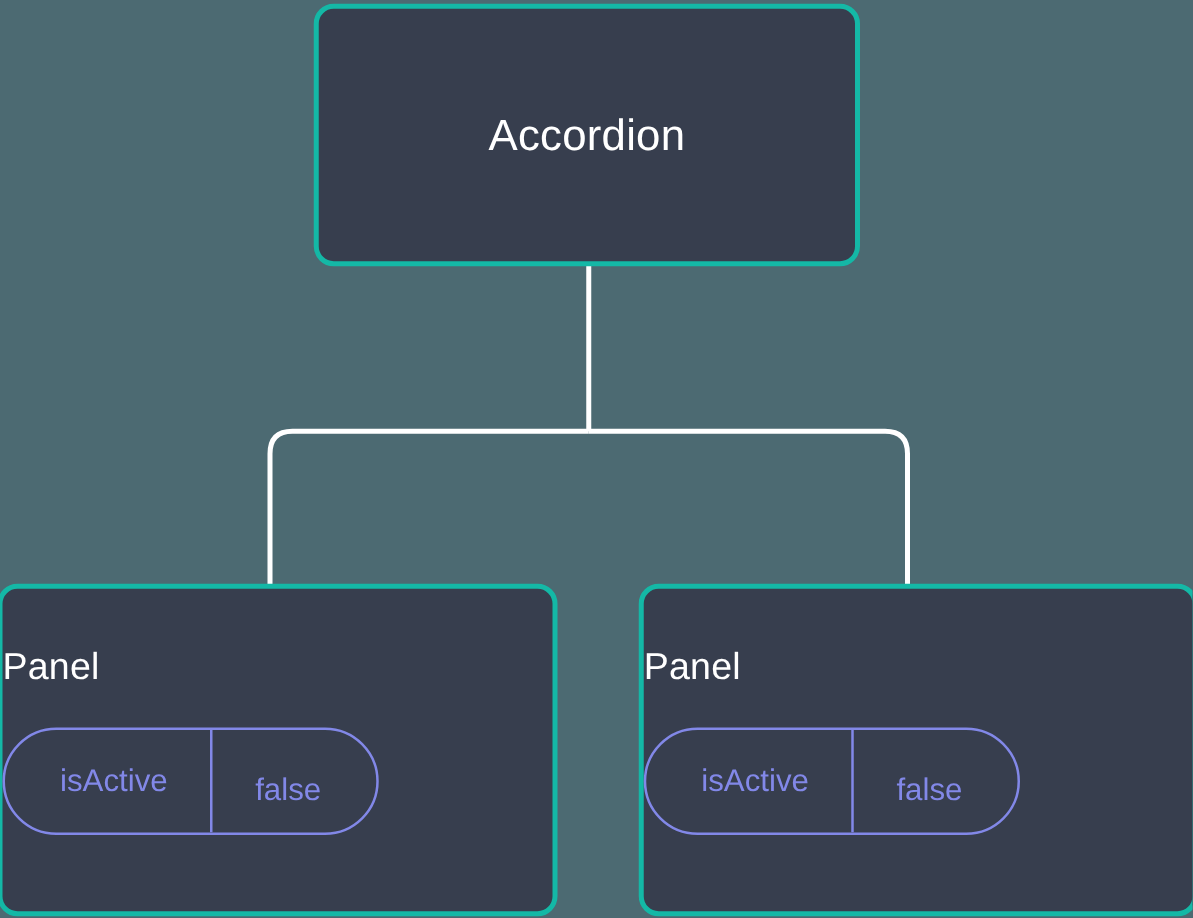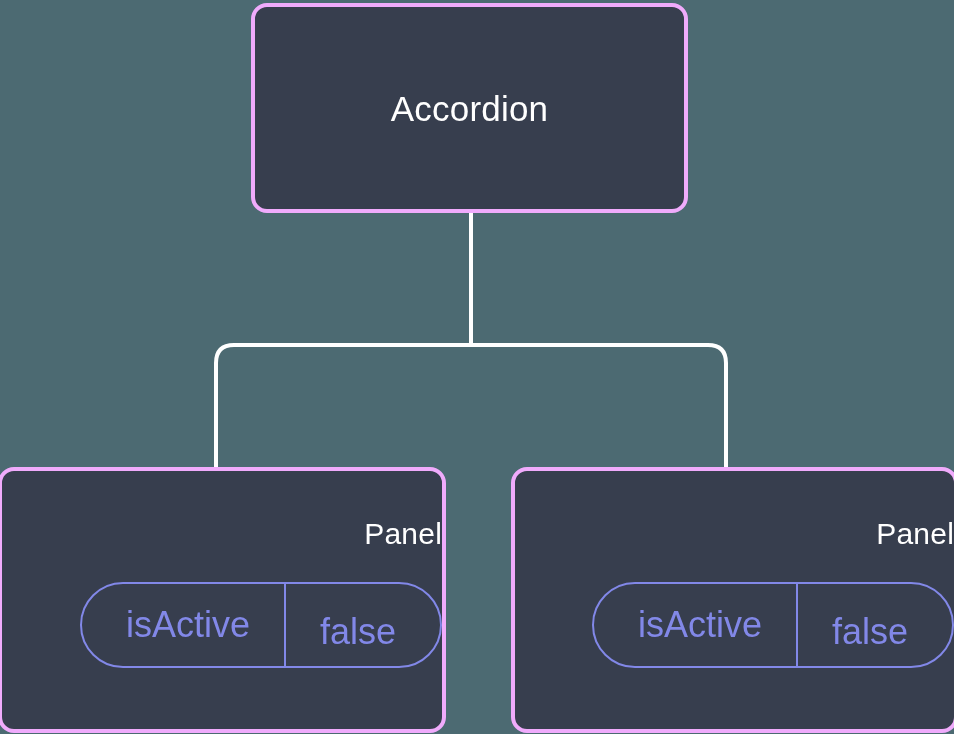--- a/index.html
+++ b/index.html
@@ -19,21 +19,21 @@
     width: 954px;
     height: 734px;
     background: #4C6A72;
   }
 
   
   .node-box {
     position: absolute;
     box-sizing: border-box;
     background: #373E4E;
-    border: 4px solid #f0abfc;
+    border: 4px solid #14b8a6;
     border-radius: 16px;
   }
 
   #node-accordion {
     left: 251px;
     top: 3px;
     width: 437px;
     height: 210px;
     display: flex;
     align-items: center;
@@ -59,21 +59,21 @@
     width: 447px;
     height: 266px;
   }
   .node-panel-inner {
     position: absolute;
     left: 0;
     right: 0;
     top: 0;
     display: flex;
     flex-direction: column;
-    align-items: flex-end;
+    align-items: flex-start;
   }
   .node-title-panel {
     color: #FFFFFF;
     font-size: 30px;
     font-weight: 400;
     letter-spacing: 0.2px;
     line-height: 1;
     margin-top: 48px;
   }
 
@@ -86,21 +86,21 @@
     border-radius: 999px;
     height: 86px;
     box-sizing: border-box;
     overflow: hidden;
   }
   .prop-cell {
     display: flex;
     align-items: center;
     justify-content: center;
     color: #8288E8;
-    font-size: 36px;
+    font-size: 25px;
     font-weight: 400;
     line-height: 1;
     box-sizing: border-box;
   }
   .prop-cell.prop-key {
     padding: 0 34px 0 44px;
   }
   .prop-cell.prop-value {
     padding: 14px 44px 0 34px;
     border-left: 2px solid #8288E8;

